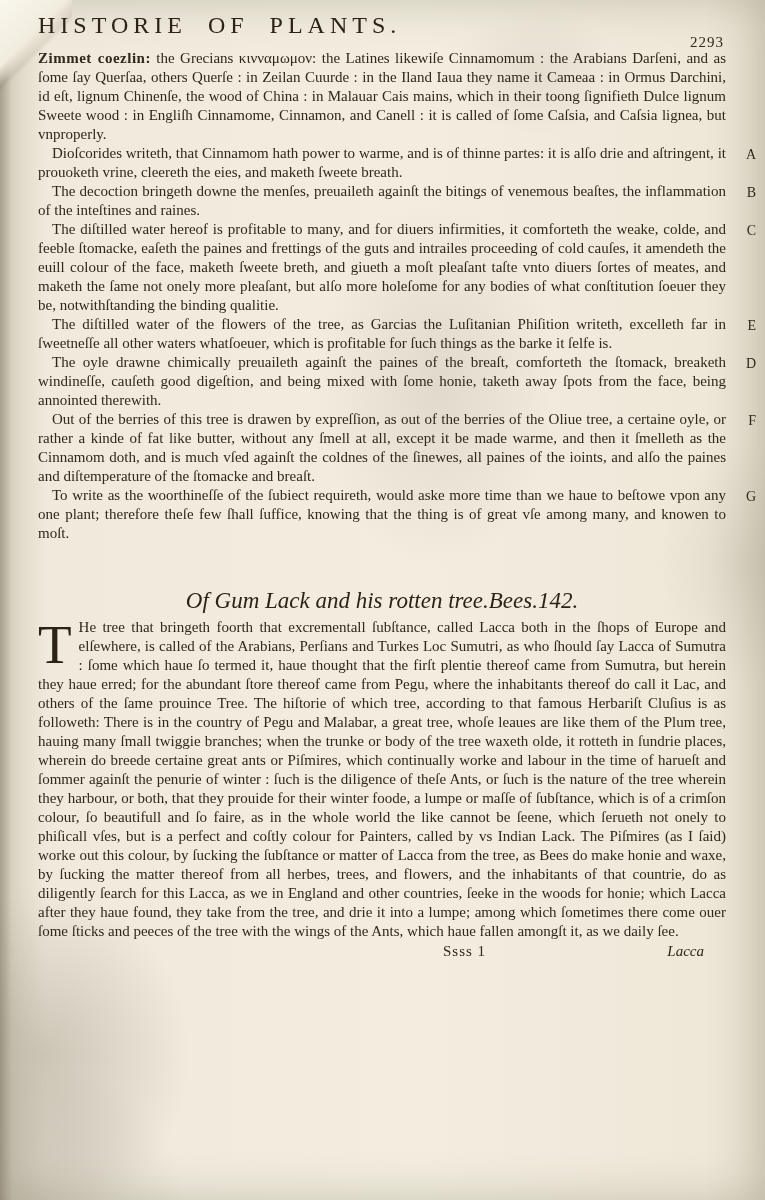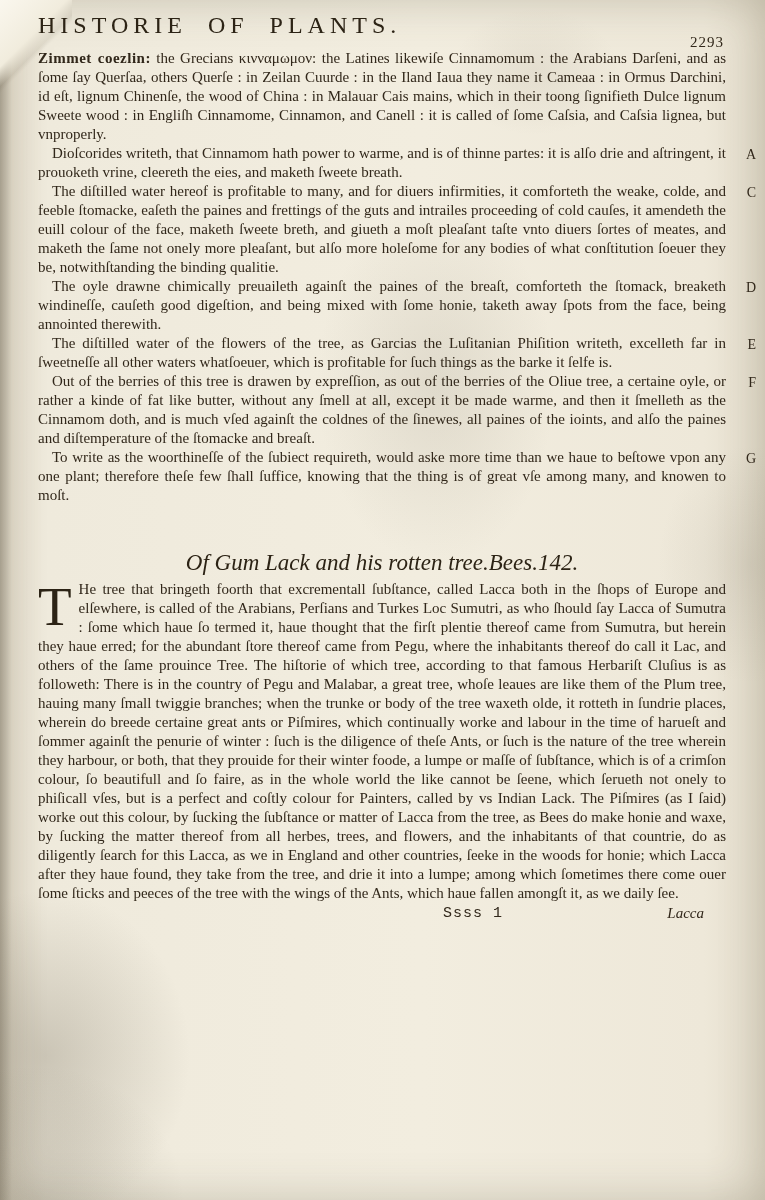--- a/index.html
+++ b/index.html
@@ -118,21 +118,20 @@
     position: relative;
     height: 20px;
     margin-top: 2px;
     font-size: 15px;
   }
   .signature-mark {
     position: absolute;
     left: 405px;
     top: 0;
     letter-spacing: 1px;
-    font-family: Liberation Mono, monospace;
   }
   .catchword {
     position: absolute;
     right: 22px;
     top: 0;
     font-style: italic;
     font-weight: normal;
   }
 </style>
 </head>
@@ -152,30 +151,34 @@
     <div class="bodytext continuation">
       <span class="fraktur">Zimmet coezlin:</span><span> the Grecians κινναμωμον: the Latines likewiſe Cinnamomum : the Arabians Darſeni, and as ſome ſay Querſaa, others Querſe : in Zeilan Cuurde : in the Iland Iaua they name it Cameaa : in Ormus Darchini, id eſt, lignum Chinenſe, the wood of China : in Malauar Cais mains, which in their toong ſignifieth Dulce lignum Sweete wood : in Engliſh Cinnamome, Cinnamon, and Canell : it is called of ſome Caſsia, and Caſsia lignea, but vnproperly.</span>
     </div>
 
 
     <div class="bodytext lettered">
       <span>Dioſcorides writeth, that Cinnamom hath power to warme, and is of thinne partes: it is alſo drie and aſtringent, it prouoketh vrine, cleereth the eies, and maketh ſweete breath.</span>
       <span class="margin-letter">A</span>
     </div>
     <div class="bodytext lettered">
+      <span>The decoction bringeth downe the menſes, preuaileth againſt the bitings of venemous beaſtes, the inflammation of the inteſtines and raines.</span>
+      <span class="margin-letter">B</span>
+    </div>
+    <div class="bodytext lettered">
       <span>The diſtilled water hereof is profitable to many, and for diuers infirmities, it comforteth the weake, colde, and feeble ſtomacke, eaſeth the paines and frettings of the guts and intrailes proceeding of cold cauſes, it amendeth the euill colour of the face, maketh ſweete breth, and giueth a moſt pleaſant taſte vnto diuers ſortes of meates, and maketh the ſame not onely more pleaſant, but alſo more holeſome for any bodies of what conſtitution ſoeuer they be, notwithſtanding the binding qualitie.</span>
       <span class="margin-letter">C</span>
     </div>
     <div class="bodytext lettered">
+      <span>The diſtilled water of the flowers of the tree, as Garcias the Luſitanian Phiſition writeth, excelleth far in ſweetneſſe all other waters whatſoeuer, which is profitable for ſuch things as the barke it ſelfe is.</span>
+      <span class="margin-letter">E</span>
+    </div>
+    <div class="bodytext lettered">
       <span>The oyle drawne chimically preuaileth againſt the paines of the breaſt, comforteth the ſtomack, breaketh windineſſe, cauſeth good digeſtion, and being mixed with ſome honie, taketh away ſpots from the face, being annointed therewith.</span>
       <span class="margin-letter">D</span>
-    </div>
-    <div class="bodytext lettered">
-      <span>The diſtilled water of the flowers of the tree, as Garcias the Luſitanian Phiſition writeth, excelleth far in ſweetneſſe all other waters whatſoeuer, which is profitable for ſuch things as the barke it ſelfe is.</span>
-      <span class="margin-letter">E</span>
     </div>
     <div class="bodytext lettered">
       <span>Out of the berries of this tree is drawen by expreſſion, as out of the berries of the Oliue tree, a certaine oyle, or rather a kinde of fat like butter, without any ſmell at all, except it be made warme, and then it ſmelleth as the Cinnamom doth, and is much vſed againſt the coldnes of the ſinewes, all paines of the ioints, and alſo the paines and diſtemperature of the ſtomacke and breaſt.</span>
       <span class="margin-letter">F</span>
     </div>
     <div class="bodytext lettered">
       <span>To write as the woorthineſſe of the ſubiect requireth, would aske more time than we haue to beſtowe vpon any one plant; therefore theſe few ſhall ſuffice, knowing that the thing is of great vſe among many, and knowen to moſt.</span>
       <span class="margin-letter">G</span>
     </div>
 

